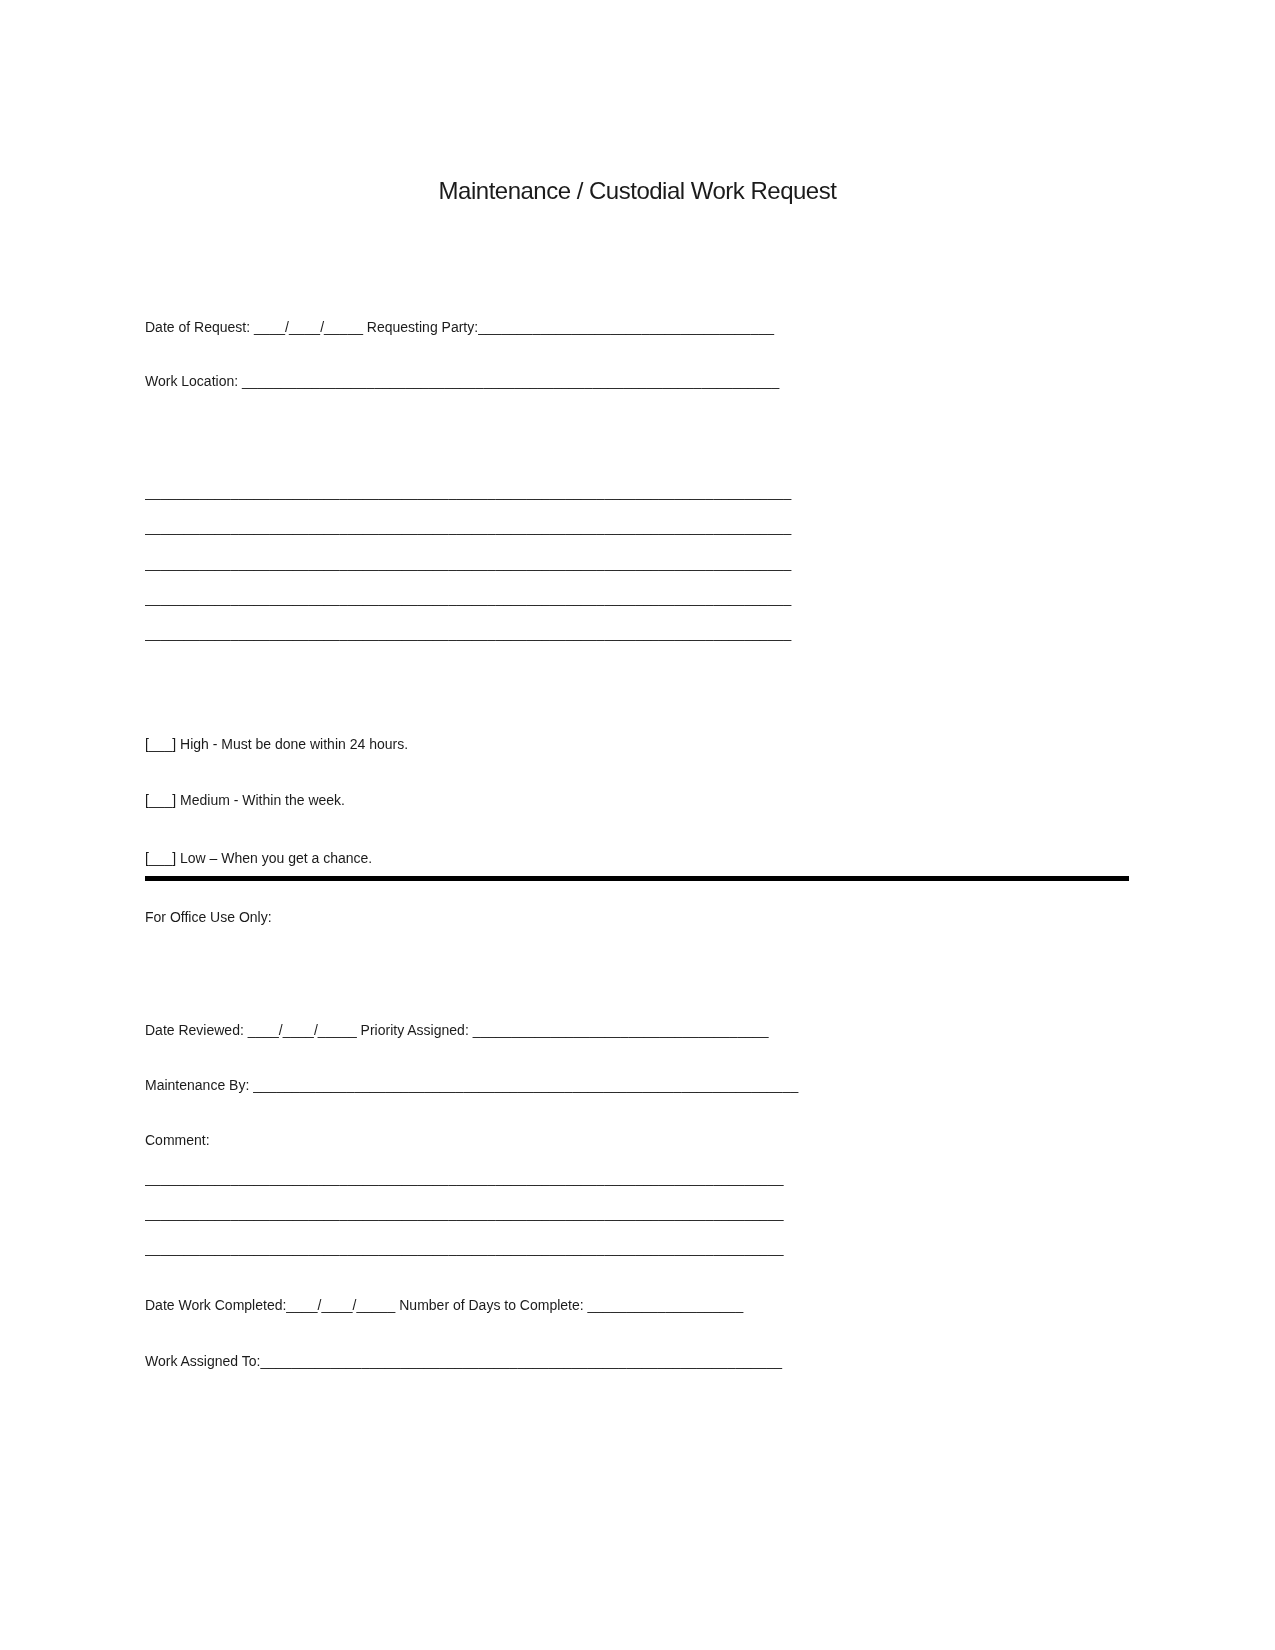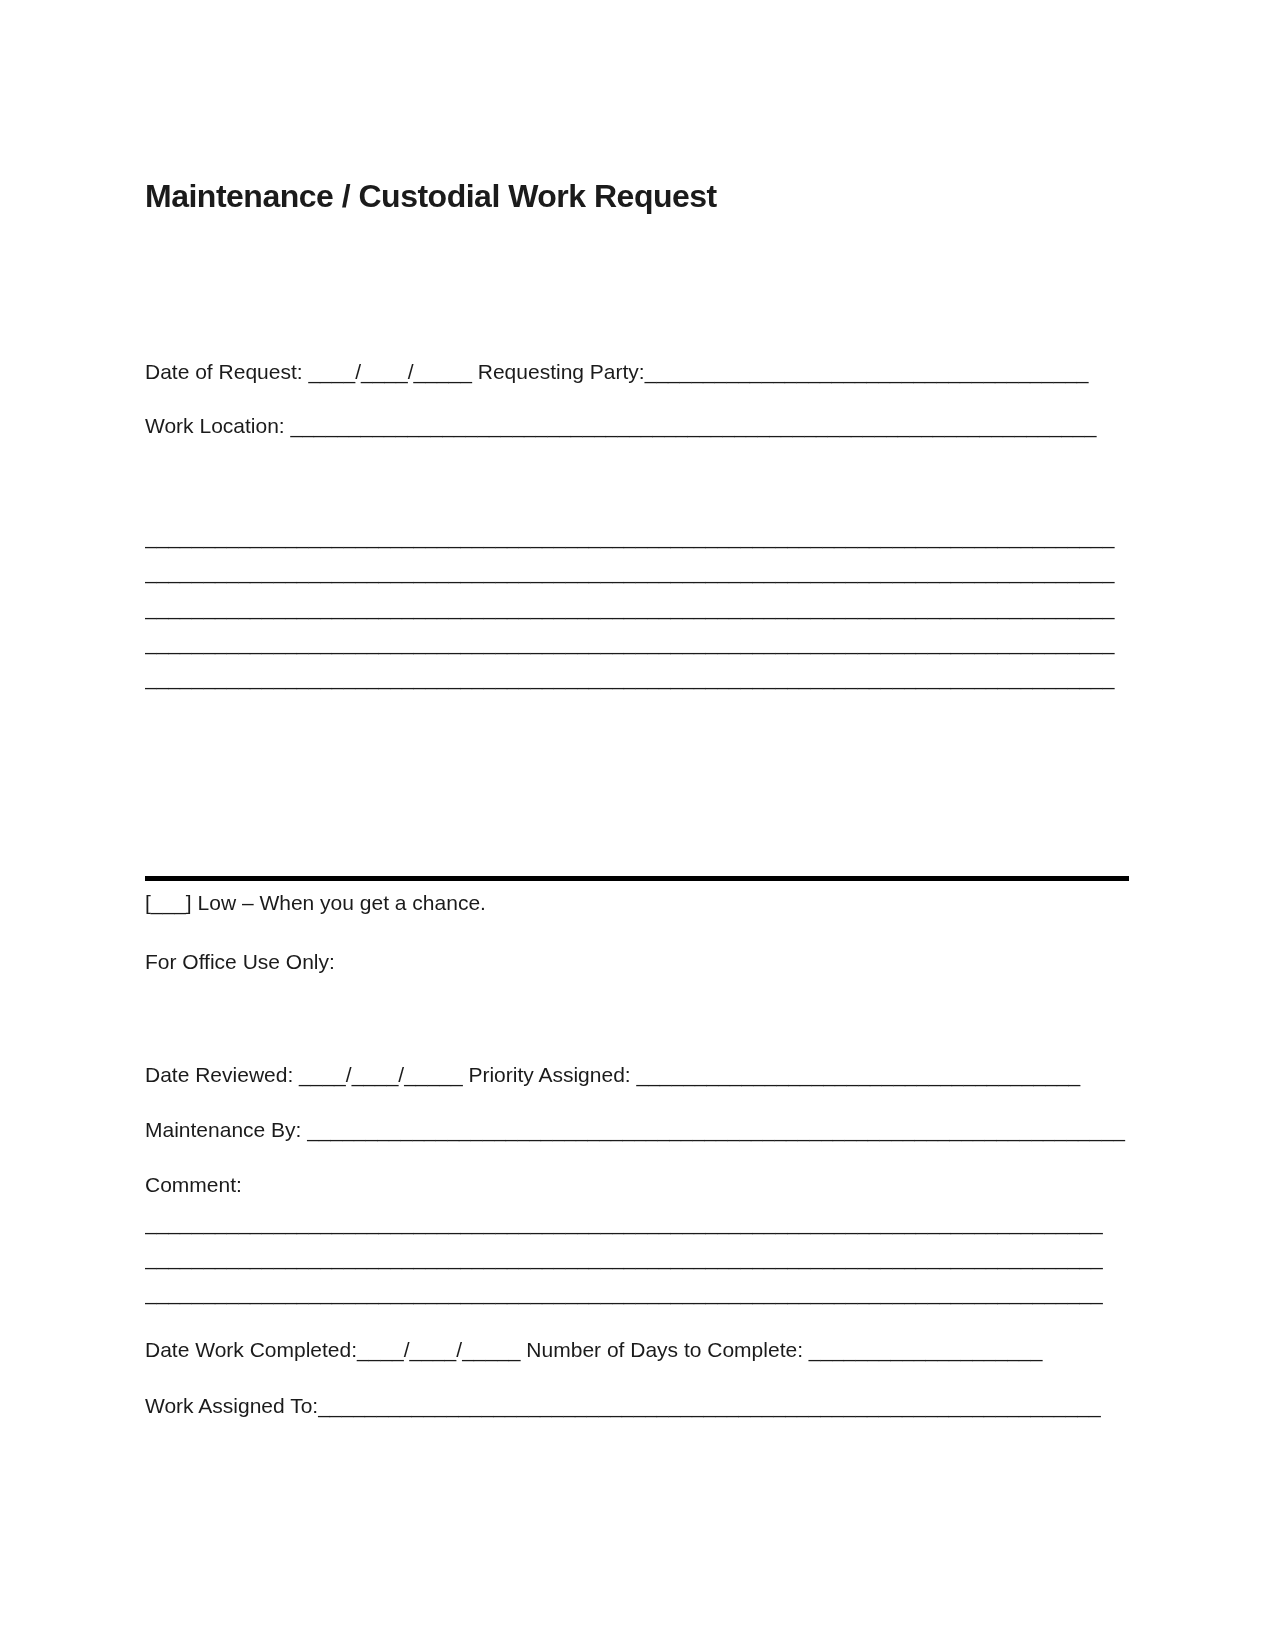--- a/index.html
+++ b/index.html
@@ -14,36 +14,36 @@
     background: #ffffff;
     font-family: "Liberation Sans", sans-serif;
     color: #1b1b1b;
     overflow: hidden;
   }
   .title {
     position: absolute;
     left: 145px;
     width: 985px;
     top: 156px;
-    font-size: 32px;
-    font-weight: 700;
+    text-align: center;
+    font-size: 24px;
+    font-weight: 400;
     letter-spacing: -0.5px;
     line-height: 38px;
     white-space: nowrap;
   }
   .row {
     position: absolute;
     left: 145px;
     width: 988px;
     height: 28px;
-    font-size: 21px;
+    font-size: 14px;
     line-height: 26px;
     white-space: pre;
     overflow: hidden;
-    margin-top: 45px;
   }
   .bold { font-weight: 400; }
   .rule {
     position: absolute;
     left: 145px;
     width: 984px;
     height: 5px;
     background: #000000;
   }
   .blank { letter-spacing: 0; }
@@ -60,21 +60,23 @@
   <div class="row" style="top:368px"><span>Work Location: </span><span class="blank">_____________________________________________________________________</span></div>
 
 
   <div class="row" style="top:479px"><span class="blank">___________________________________________________________________________________</span></div>
   <div class="row" style="top:514px"><span class="blank">___________________________________________________________________________________</span></div>
   <div class="row" style="top:550px"><span class="blank">___________________________________________________________________________________</span></div>
   <div class="row" style="top:585px"><span class="blank">___________________________________________________________________________________</span></div>
   <div class="row" style="top:620px"><span class="blank">___________________________________________________________________________________</span></div>
 
 
+  <div class="row" style="top:731px"><span>[___]</span><span> High - Must be done within 24 hours.</span></div>
 
+  <div class="row" style="top:787px"><span>[___]</span><span> Medium - Within the week.</span></div>
 
   <div class="row" style="top:845px"><span>[___]</span><span> Low – When you get a chance.</span></div>
 
   <div class="rule" style="top:876px"></div>
 
   <div class="row bold" style="top:904px"><span>For Office Use Only:</span></div>
 
   <div class="row" style="top:1017px"><span>Date Reviewed: </span><span class="blank">____/____/_____</span><span> Priority Assigned: </span><span class="blank">______________________________________</span></div>
 
   <div class="row" style="top:1072px"><span>Maintenance By: </span><span class="blank">______________________________________________________________________</span></div>

